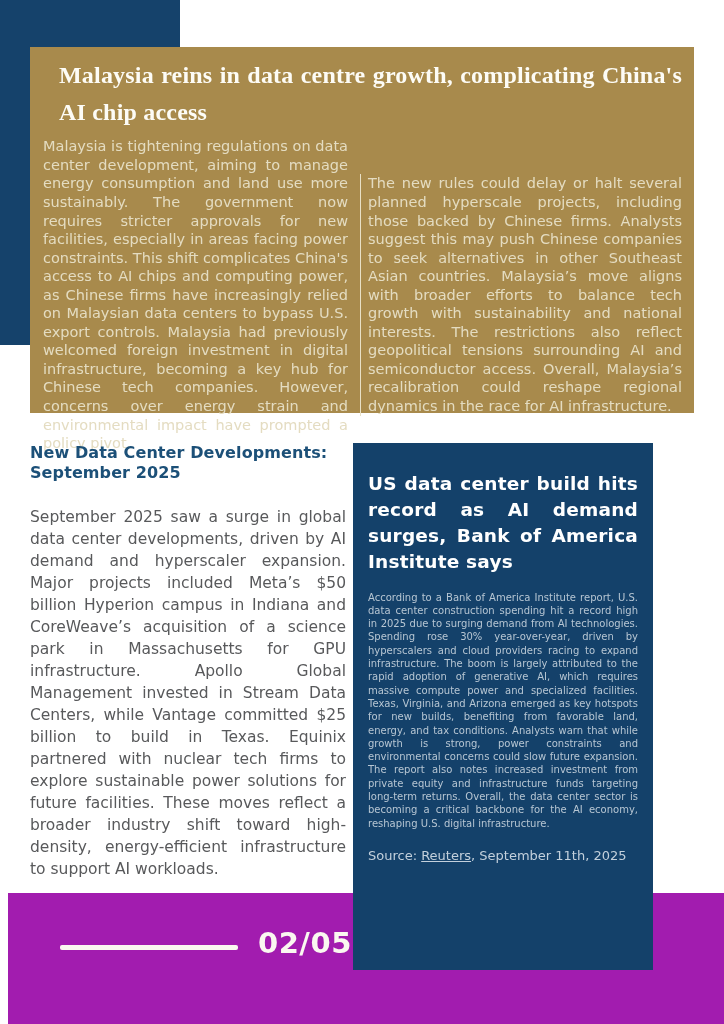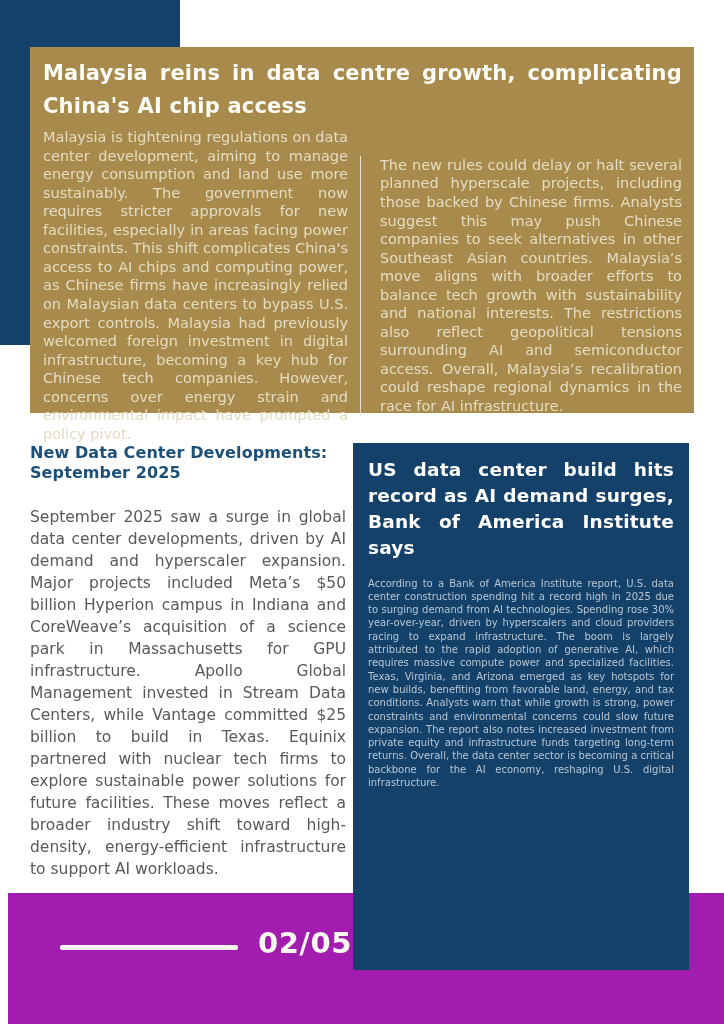--- a/index.html
+++ b/index.html
@@ -13,50 +13,50 @@
     position:absolute;left:0;top:0;width:180px;height:345px;
     background:#15426b;z-index:1;
   }
   
   .hero{
     position:absolute;left:30px;top:47px;width:664px;height:366px;
     background:#a88a4c;z-index:2;box-sizing:border-box;
     padding:10px 12px 10px 13px;
   }
   .hero-title{
-    color:#fdfcf6;font-weight:bold;font-size:21px;line-height:1.55;
-    text-align:justify;margin:0 0 6px 0;letter-spacing:.2px;
+    color:#fdfcf6;font-weight:bold;font-size:24px;line-height:1.55;
+    text-align:justify;margin:0 0 6px 16px;letter-spacing:.2px;font-family:Liberation Serif, serif;
   }
   .hero-cols{display:flex;align-items:center;}
   .hero-col{
     color:#e4dcc1;font-size:14.5px;line-height:1.28;text-align:justify;
   }
   .hero-col.left{width:305px;padding-right:12px;}
-  .hero-col.right{flex:1;padding-left:19px;border-left:1px solid #e8e0c6;}
+  .hero-col.right{flex:1;padding-left:7px;border-left:1px solid #e8e0c6;}
   .src{
     font-size:13px;margin-top:16px;text-align:left;
   }
   .src .lnk{text-decoration:underline;cursor:pointer;}
   
   .left-article{
     position:absolute;left:30px;top:443px;width:316px;z-index:2;
   }
   .left-article h2{
     color:#1c5078;font-size:16px;line-height:1.22;margin:0 0 24px 0;
     letter-spacing:.1px;
   }
   .left-article .body{
     color:#58595b;font-size:15.5px;line-height:1.42;text-align:justify;margin:0;
   }
   .left-article .src{color:#2e3d4f;font-size:12.5px;margin-top:22px;}
   
   .right-article{
-    position:absolute;left:353px;top:443px;width:336px;height:527px;
+    position:absolute;left:353px;top:443px;width:300px;height:527px;
     background:#14416a;z-index:3;box-sizing:border-box;
-    padding:14px 15px 12px 15px;
+    padding:28px 15px 12px 15px;
   }
   .right-article h2{
     color:#ffffff;font-size:18.5px;line-height:1.4;margin:0 0 16px 0;
     text-align:justify;letter-spacing:.2px;
   }
   .right-article .body{
     color:#b7c6d3;font-size:10px;line-height:1.33;text-align:justify;margin:0;
   }
   .right-article .src{color:#c3d0dc;font-size:13px;margin-top:18px;}
   
@@ -94,18 +94,21 @@
   <h2>New Data Center Developments: September 2025</h2>
   <p class="body">September 2025 saw a surge in global data center developments, driven by AI demand and hyperscaler expansion. Major projects included Meta’s $50 billion Hyperion campus in Indiana and CoreWeave’s acquisition of a science park in Massachusetts for GPU infrastructure. Apollo Global Management invested in Stream Data Centers, while Vantage committed $25 billion to build in Texas. Equinix partnered with nuclear tech firms to explore sustainable power solutions for future facilities. These moves reflect a broader industry shift toward high-density, energy-efficient infrastructure to support AI workloads.</p>
   <div class="src">
     <span>Source: </span><span class="lnk">Datacenterknowledge</span><span>, September 04h, 2025</span>
   </div>
 </div>
 
 <div class="right-article">
   <h2>US data center build hits record as AI demand surges, Bank of America Institute says</h2>
   <p class="body">According to a Bank of America Institute report, U.S. data center construction spending hit a record high in 2025 due to surging demand from AI technologies. Spending rose 30% year-over-year, driven by hyperscalers and cloud providers racing to expand infrastructure. The boom is largely attributed to the rapid adoption of generative AI, which requires massive compute power and specialized facilities. Texas, Virginia, and Arizona emerged as key hotspots for new builds, benefiting from favorable land, energy, and tax conditions. Analysts warn that while growth is strong, power constraints and environmental concerns could slow future expansion. The report also notes increased investment from private equity and infrastructure funds targeting long-term returns. Overall, the data center sector is becoming a critical backbone for the AI economy, reshaping U.S. digital infrastructure.</p>
+  <div class="src">
+    <span>Source: </span><span class="lnk">Reuters</span><span>, September 11th, 2025</span>
+  </div>
 </div>
 
 <div class="footer-band">
   <div class="footer-rule"></div>
   <div class="page-number">02/05</div>
 </div>
 
 </body></html>

